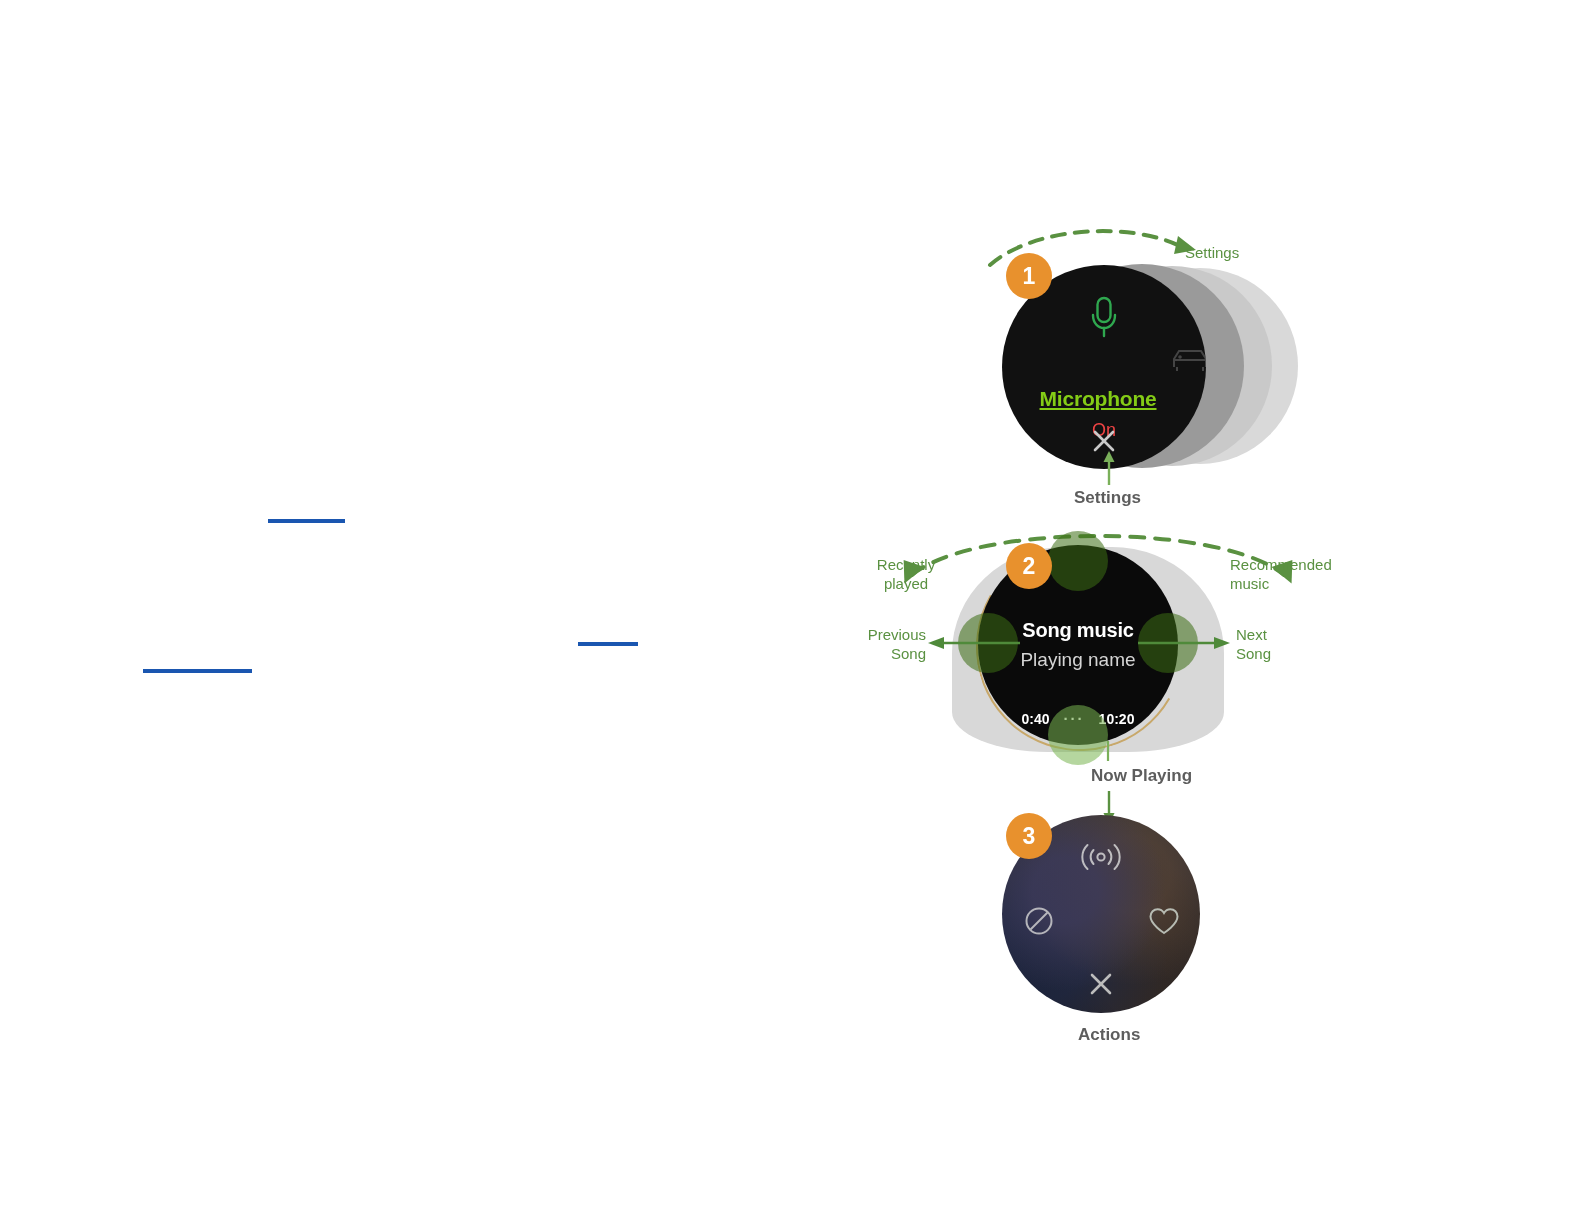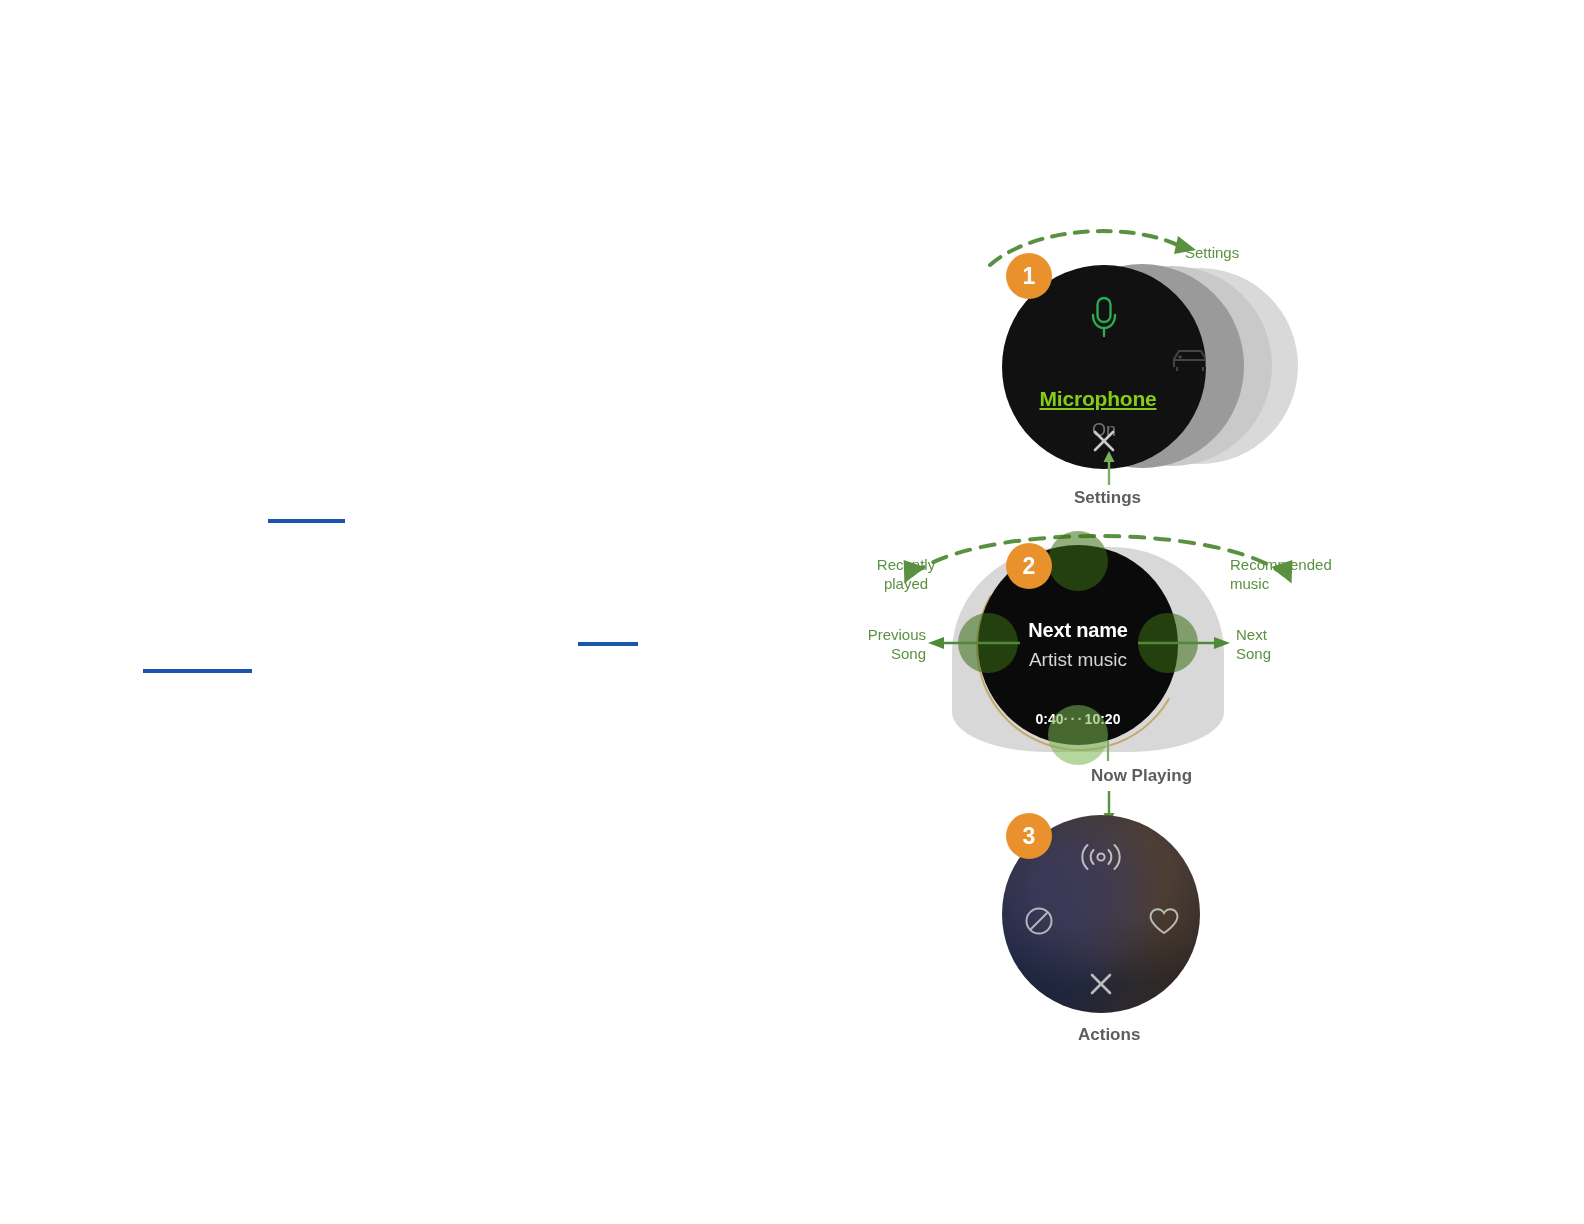--- a/index.html
+++ b/index.html
@@ -76,21 +76,21 @@
     font-size: 21px;
     font-weight: bold;
     letter-spacing: -0.2px;
     text-decoration: underline;
   }
   .s1-sub {
     position: absolute;
     left: 0; right: 0;
     top: 155px;
     text-align: center;
-    color: #737373;
+    color: #ef4444;
     font-size: 18px;
   }
   .close-x {
     position: absolute;
     left: 50%;
     transform: translateX(-50%);
   }
 
   
   .s2-backdrop {
@@ -133,20 +133,21 @@
     text-align: center;
     color: #d5d5d5;
     font-size: 19px;
   }
   .s2-timerow {
     position: absolute;
     left: 0; right: 0; bottom: 18px;
     display: flex;
     align-items: center;
     justify-content: center;
+    gap: 14px;
     color: #ffffff;
     font-size: 14px;
     font-weight: bold;
     text-align: right;
   }
   .s2-dots { color: #e6e6e6; letter-spacing: 2px; font-size: 15px; }
 
   
   .tap-dot {
     position: absolute;
@@ -267,22 +268,22 @@
 played</div>
   <div class="lbl-green" style="left:390px; top:330px;">Recommended
 music</div>
 
   <div class="s2-backdrop"></div>
 
   <div class="s2-arc"></div>
 
   <div class="s2-main">
     <div class="screen-content">
-      <div class="s2-song">Next name</div>
-      <div class="s2-artist">Artist music</div>
+      <div class="s2-song">Song music</div>
+      <div class="s2-artist">Playing name</div>
       <div class="s2-timerow">
         <span>0:40</span>
         <span class="s2-dots">···</span>
         <span>10:20</span>
       </div>
     </div>
   </div>
 
   <div class="tap-dot" style="left:208px; top:306px; width:60px; height:60px;"></div>
   <div class="tap-dot" style="left:118px; top:388px; width:60px; height:60px;"></div>

